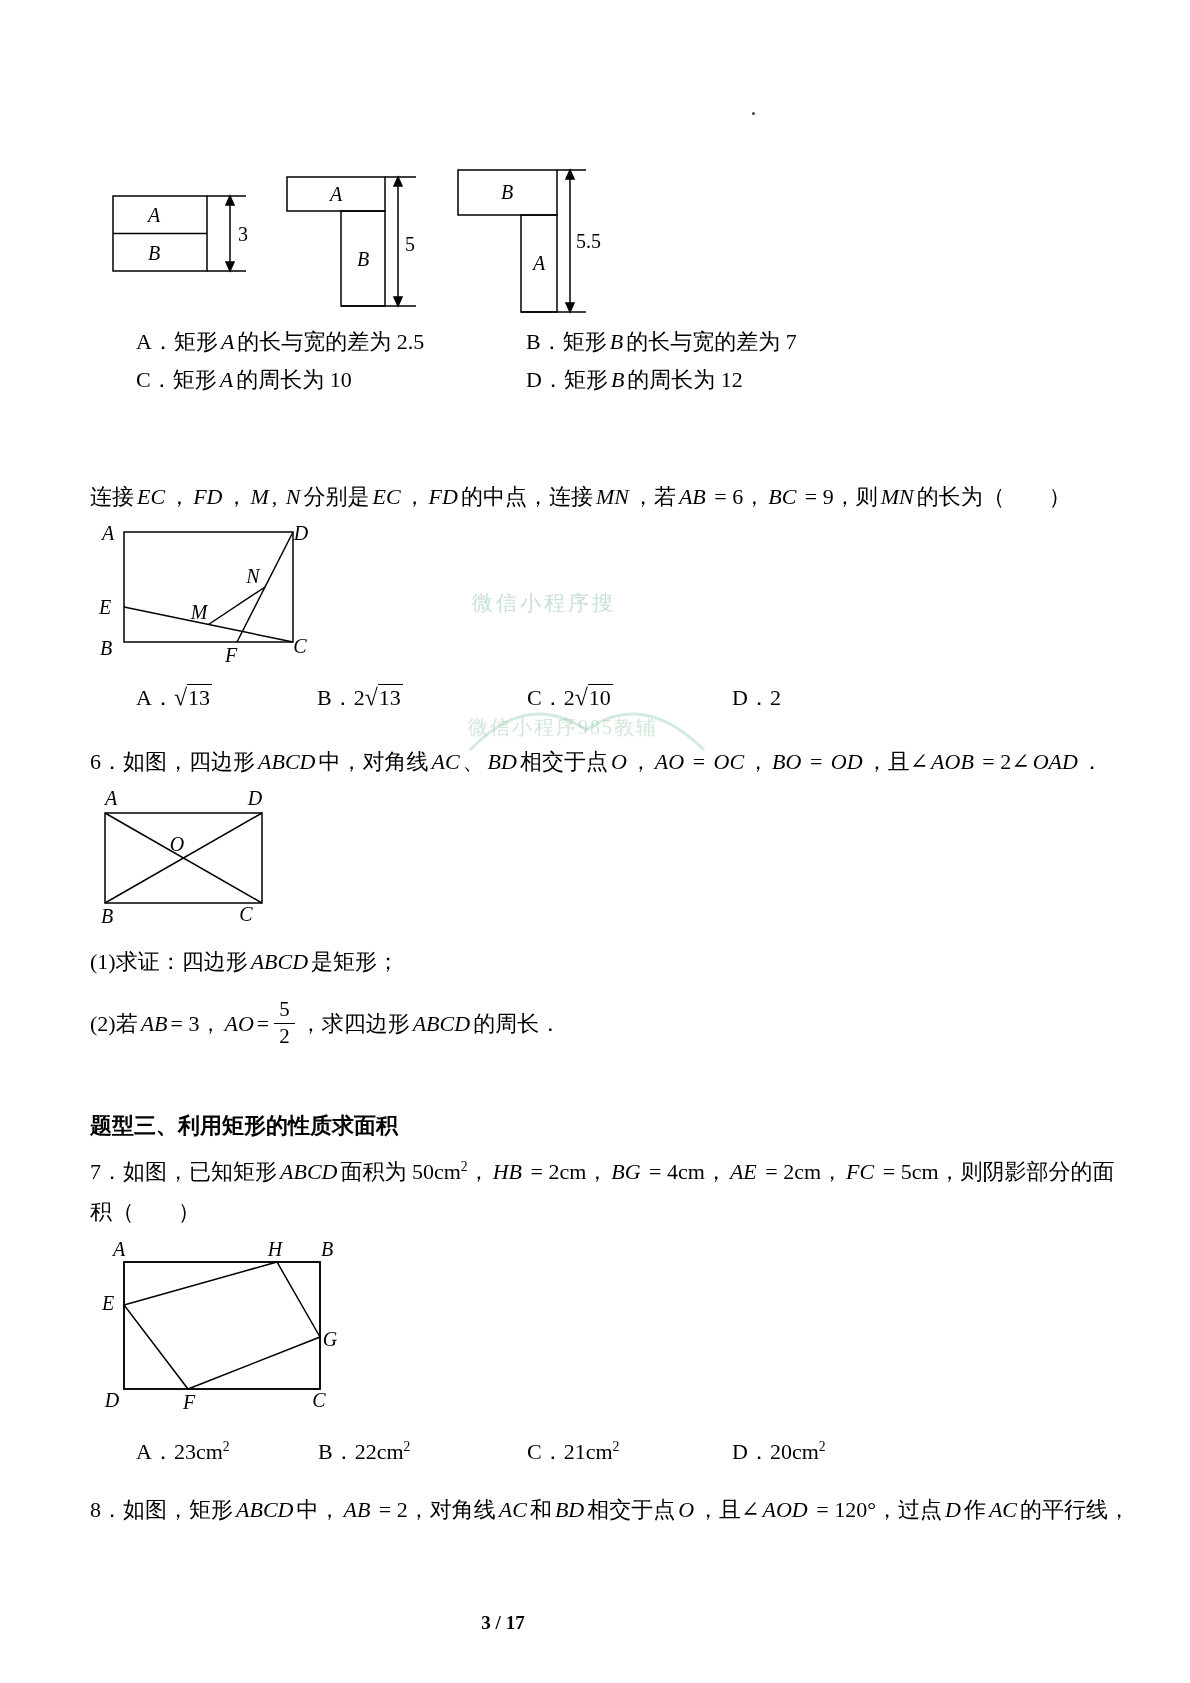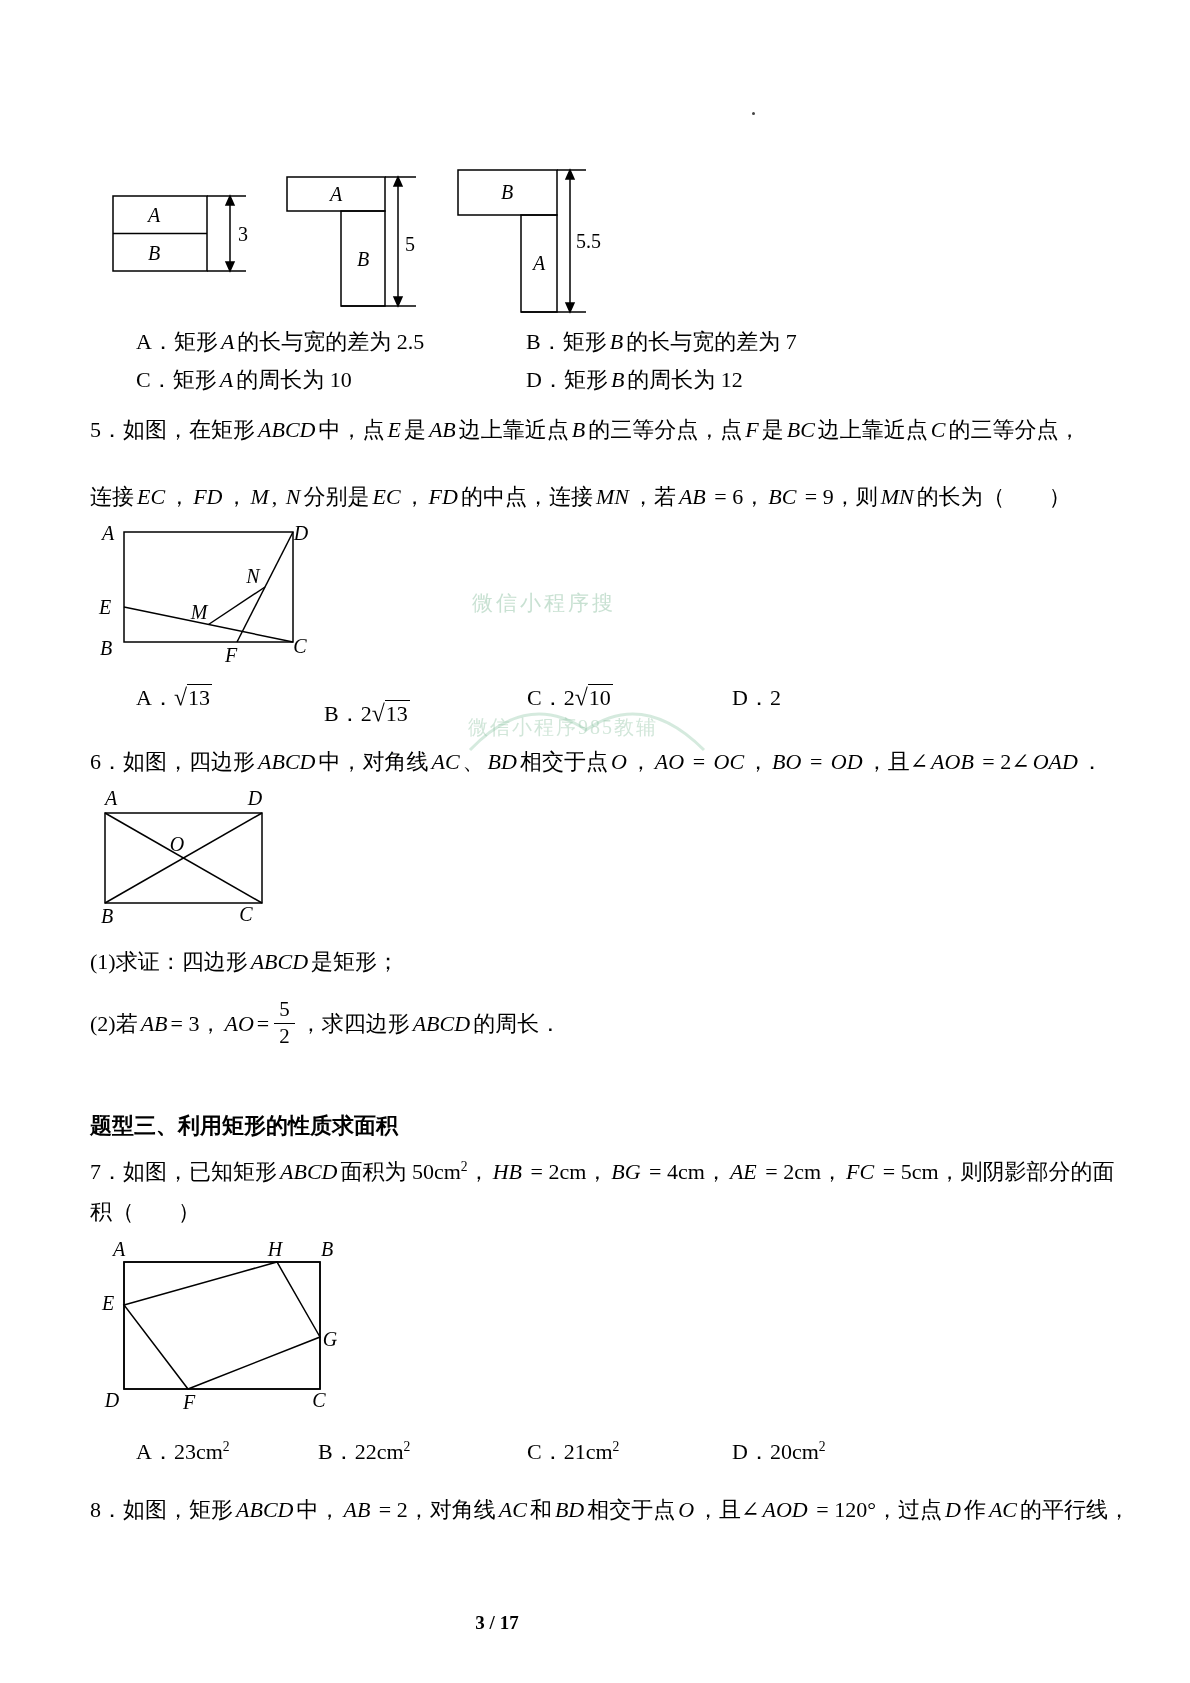--- a/index.html
+++ b/index.html
@@ -19,21 +19,21 @@
   .fig{position:absolute;z-index:2;}
   .fig line,.fig rect,.fig path,.fig polygon{stroke:#000;stroke-width:1.5;}
   .fig rect{fill:none;}
   .fig text{font-family:"Liberation Serif","DejaVu Serif",serif;font-style:italic;
             font-size:20px;fill:#000;stroke:none;}
   .fig text.dim{font-style:normal;}
   .wm{position:absolute;z-index:1;color:rgba(146,196,165,0.5);}
   .wm-985{font-size:88px;line-height:1;font-weight:bold;font-style:italic;letter-spacing:8px;
           color:rgba(205,232,216,0.3);-webkit-text-stroke:2.5px rgba(140,195,162,0.5);}
   .dot{position:absolute;width:3px;height:3px;border-radius:50%;background:#444;z-index:2;}
-  .footer{position:absolute;left:6px;width:982px;text-align:center;font-weight:bold;font-size:19px;z-index:2;}
+  .footer{position:absolute;left:12px;width:982px;text-align:center;font-weight:bold;font-size:19px;z-index:2;}
 </style>
 </head>
 <body>
 
 <div class="page">
 
   <div class="wm" style="left:472px;top:589px;font-size:21px;letter-spacing:3px;">微信小程序搜</div>
   <svg class="wm" style="left:462px;top:678px;" width="250" height="85" viewBox="0 0 250 85">
     <path d="M8,72 Q65,12 124,52 Q182,12 242,72" fill="none" stroke="rgba(150,202,172,0.4)" stroke-width="3"></path>
   </svg>
@@ -78,40 +78,39 @@
     <text x="54" y="36" text-anchor="middle">B</text>
     <text x="86" y="107" text-anchor="middle">A</text>
     <text x="123" y="85" class="dim">5.5</text>
   </svg>
 
   <div class="t" style="left:136px;top:328px;"><span>A．矩形</span><span class="mi">A</span><span>的长与宽的差为 2.5</span></div>
   <div class="t" style="left:526px;top:328px;"><span>B．矩形</span><span class="mi">B</span><span>的长与宽的差为 7</span></div>
   <div class="t" style="left:136px;top:366px;"><span>C．矩形</span><span class="mi">A</span><span>的周长为 10</span></div>
   <div class="t" style="left:526px;top:366px;"><span>D．矩形</span><span class="mi">B</span><span>的周长为 12</span></div>
 
-  <div class="t" style="left:90px;top:416px;"><span>5．如图，在矩形</span><span class="mi">ABCD</span><span>中，点</span><span class="mi">E</span><span>是</span><span class="mi">AB</span><span>边上靠近点</span><span class="mi">B</span><span>的三等分点，点</span><span class="mi">F</span><span>是</span><span class="mi">BC</span><span>边上靠近点</span><span class="mi">C</span><span>的三等分点，</span></div>
   <div class="t" style="left:90px;top:483px;"><span>连接</span><span class="mi">EC</span><span>，</span><span class="mi">FD</span><span>，</span><span class="mi">M</span><span>, </span><span class="mi">N</span><span>分别是</span><span class="mi">EC</span><span>，</span><span class="mi">FD</span><span>的中点，连接</span><span class="mi">MN</span><span>，若</span><span class="mi">AB</span><span> = 6，</span><span class="mi">BC</span><span> = 9，则</span><span class="mi">MN</span><span>的长为（　　）</span></div>
 
   <svg class="fig" style="left:95px;top:522px;" width="235" height="150" viewBox="0 0 235 150">
     <rect x="29" y="10" width="169" height="110"></rect>
     <line x1="29" y1="85" x2="198" y2="120"></line>
     <line x1="142" y1="120" x2="198" y2="10"></line>
     <line x1="113.5" y1="102.5" x2="170" y2="65"></line>
     <text x="13" y="18" text-anchor="middle">A</text>
     <text x="206" y="18" text-anchor="middle">D</text>
     <text x="11" y="133" text-anchor="middle">B</text>
     <text x="205" y="131" text-anchor="middle">C</text>
     <text x="10" y="92" text-anchor="middle">E</text>
     <text x="136" y="140" text-anchor="middle">F</text>
     <text x="104" y="97" text-anchor="middle">M</text>
     <text x="158" y="61" text-anchor="middle">N</text>
   </svg>
 
   <div class="t" style="left:136px;top:684px;"><span>A．</span><span class="sqrt"><span class="rsign">√</span><span class="rad">13</span></span></div>
-  <div class="t" style="left:324px;top:684px;margin-top:16px;"><span>B．2</span><span class="sqrt"><span class="rsign">√</span><span class="rad">13</span></span></div>
+  <div class="t" style="left:317px;top:684px;"><span>B．2</span><span class="sqrt"><span class="rsign">√</span><span class="rad">13</span></span></div>
   <div class="t" style="left:527px;top:684px;text-align:right;"><span>C．2</span><span class="sqrt"><span class="rsign">√</span><span class="rad">10</span></span></div>
   <div class="t" style="left:732px;top:684px;"><span>D．2</span></div>
 
   <div class="t" style="left:90px;top:748px;"><span>6．如图，四边形</span><span class="mi">ABCD</span><span>中，对角线</span><span class="mi">AC</span><span>、</span><span class="mi">BD</span><span>相交于点</span><span class="mi">O</span><span>，</span><span class="mi">AO</span><span> = </span><span class="mi">OC</span><span>，</span><span class="mi">BO</span><span> = </span><span class="mi">OD</span><span>，且∠</span><span class="mi">AOB</span><span> = 2∠</span><span class="mi">OAD</span><span>．</span></div>
 
   <svg class="fig" style="left:95px;top:783px;" width="210" height="150" viewBox="0 0 210 150">
     <rect x="10" y="30" width="157" height="90"></rect>
     <line x1="10" y1="30" x2="167" y2="120"></line>
     <line x1="167" y1="30" x2="10" y2="120"></line>
     <text x="16" y="22" text-anchor="middle">A</text>

